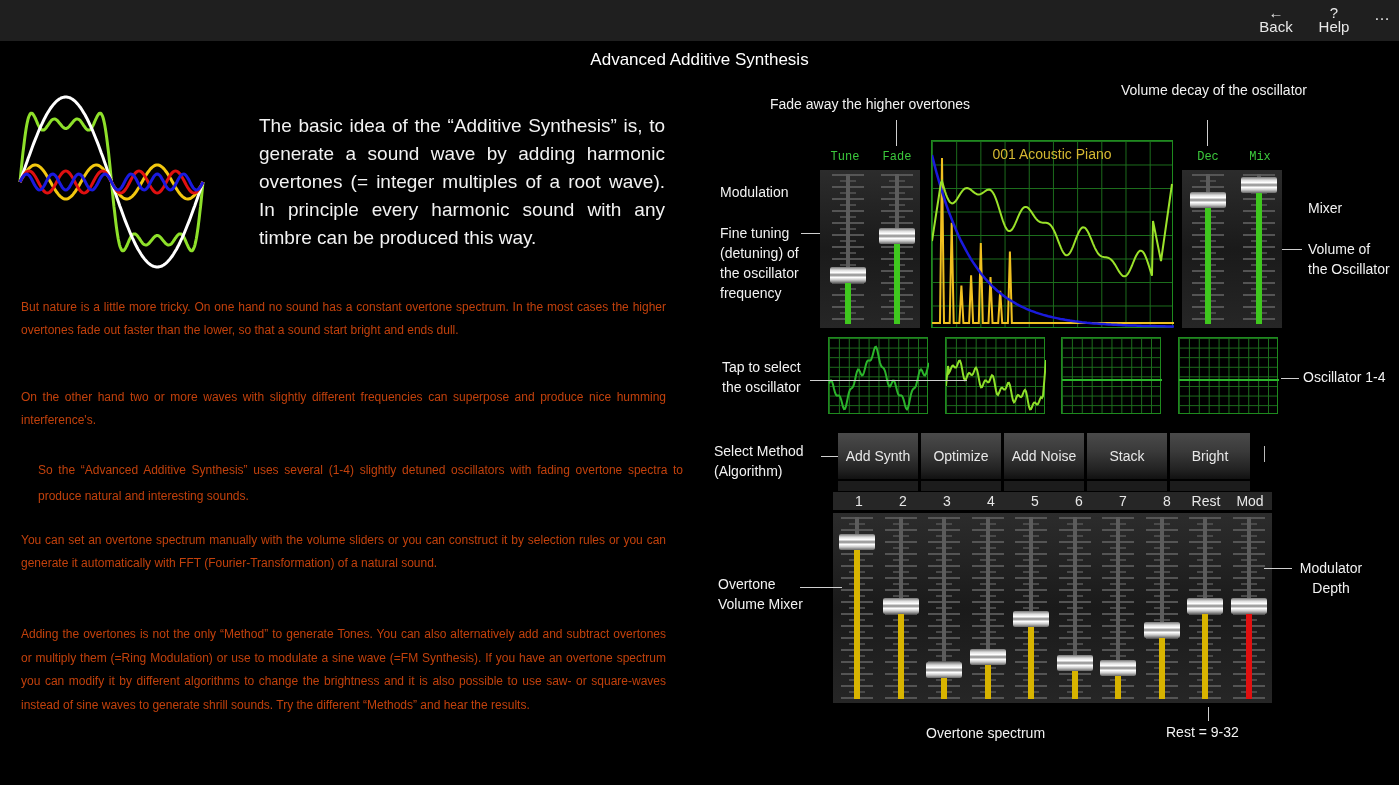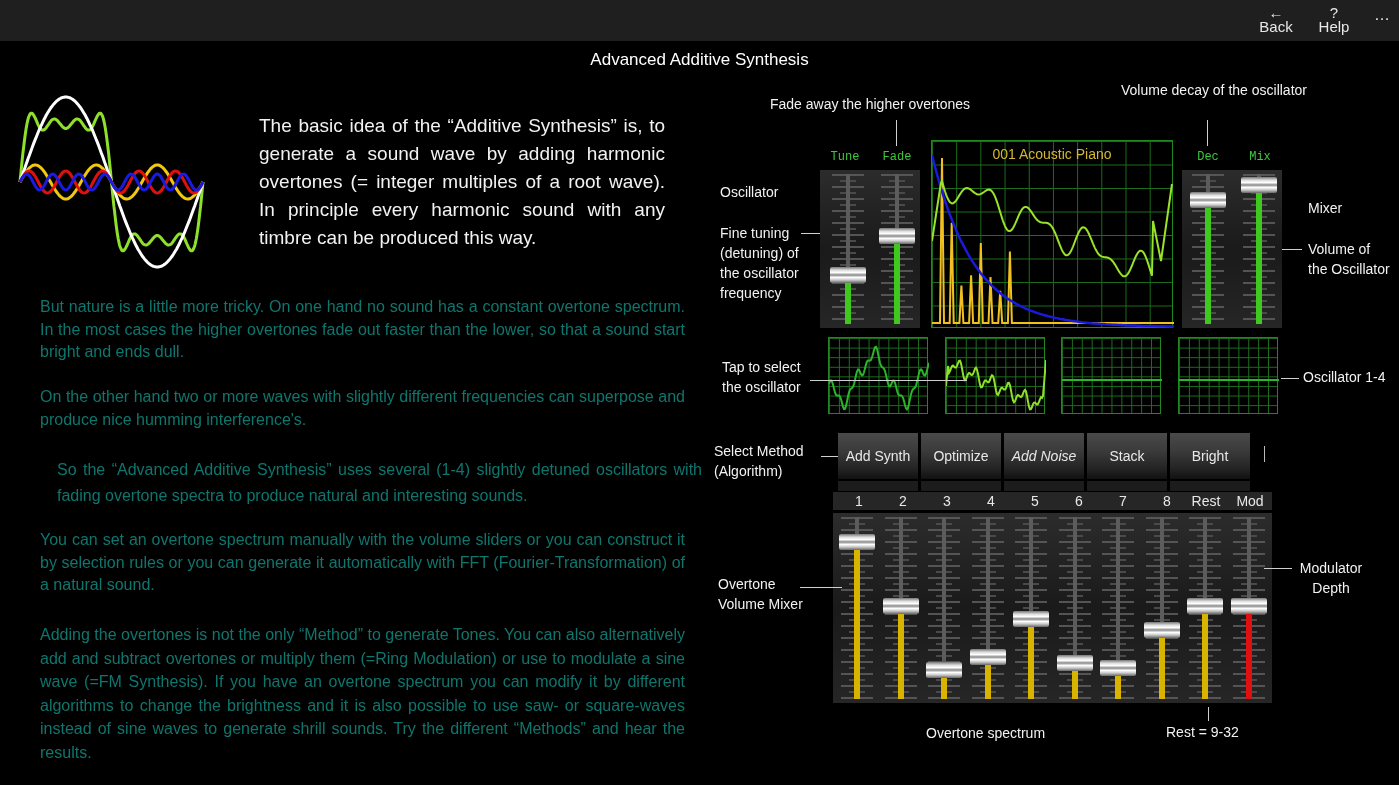--- a/index.html
+++ b/index.html
@@ -10,21 +10,21 @@
   .tb-btn { position: absolute; top: 4px; width: 50px; height: 34px; text-align: center; cursor: pointer; }
   .tb-btn .ic { display: block; font-size: 15px; line-height: 18px; color: #e8e8e8; }
   .tb-btn .lb { display: block; font-size: 15px; line-height: 10px; color: #e8e8e8; }
   .tb-more { position: absolute; top: 6px; right: 8px; font-size: 16px; letter-spacing: 1px; color: #e8e8e8; cursor: pointer; }
 
   .page-title { position: absolute; left: 0; width: 1399px; top: 50px; text-align: center; font-size: 17px; color: #fff; }
 
   .wave-img { position: absolute; left: 16px; top: 90px; width: 192px; height: 180px; }
 
   .intro { position: absolute; left: 259px; top: 112px; width: 406px; font-size: 19px; line-height: 28px; text-align: justify; color: #f2f2f2; }
-  .para { position: absolute; left: 40px; width: 645px; font-size: 16px; line-height: 22.5px; text-align: justify; color: #0f766e; }
+  .para { position: absolute; left: 21px; width: 645px; font-size: 12px; line-height: 22.5px; text-align: justify; color: #c2410c; }
 
   .label { position: absolute; font-size: 14px; line-height: 20px; color: #f2f2f2; white-space: nowrap; }
   .line-h { position: absolute; height: 1px; background: #cfcfcf; }
   .line-v { position: absolute; width: 1px; background: #cfcfcf; }
   .green-lbl { position: absolute; font-size: 12px; color: #3cc83c; text-align: center; width: 40px; font-family: Liberation Mono, monospace; }
 
   .fader-panel { position: absolute; background: linear-gradient(180deg, #2c2c2c, #1a1a1a 50%, #262626); }
   .fader { position: absolute; top: 0; bottom: 0; width: 40px; }
   .fader .ticks { position: absolute; left: 4px; right: 4px; top: 4px; bottom: 4px;
      background: repeating-linear-gradient(180deg, #5a5a5a 0 2px, transparent 2px 12px); opacity: .9; }
@@ -84,21 +84,21 @@
 <div class="label" style="left:770px;top:94px;">Fade away the higher overtones</div>
 <div class="line-v" style="left:896px;top:120px;height:26px;"></div>
 <div class="label" style="left:1121px;top:80px;">Volume decay of the oscillator</div>
 <div class="line-v" style="left:1207px;top:120px;height:26px;"></div>
 
 <div class="green-lbl" style="left:825px;top:150px;">Tune</div>
 <div class="green-lbl" style="left:877px;top:150px;">Fade</div>
 <div class="green-lbl" style="left:1188px;top:150px;">Dec</div>
 <div class="green-lbl" style="left:1240px;top:150px;">Mix</div>
 
-<div class="label" style="left:720px;top:182px;">Oscillator</div>
+<div class="label" style="left:720px;top:182px;">Modulation</div>
 <div style="position:absolute;left:720px;top:223px;">
   <div class="label" style="position:relative;">Fine tuning</div>
   <div class="label" style="position:relative;">(detuning) of</div>
   <div class="label" style="position:relative;">the oscillator</div>
   <div class="label" style="position:relative;">frequency</div>
 </div>
 <div class="line-h" style="left:801px;top:233px;width:32px;"></div>
 
 <div class="label" style="left:1308px;top:198px;">Mixer</div>
 <div style="position:absolute;left:1308px;top:239px;">
@@ -180,21 +180,21 @@
 <div class="label" style="left:1303px;top:367px;">Oscillator 1-4</div>
 
 <div style="position:absolute;left:714px;top:441px;">
   <div class="label" style="position:relative;">Select Method</div>
   <div class="label" style="position:relative;">(Algorithm)</div>
 </div>
 <div class="line-h" style="left:821px;top:456px;width:24px;"></div>
 
 <div class="method-btn" style="left:838px;">Add Synth</div>
 <div class="method-btn" style="left:921px;">Optimize</div>
-<div class="method-btn" style="left:1004px;font-style:italic;">Add Noise</div>
+<div class="method-btn" style="left:1004px;">Add Noise</div>
 <div class="method-btn" style="left:1087px;">Stack</div>
 <div class="method-btn" style="left:1170px;">Bright</div>
 <div class="method-btn-base" style="left:838px;"></div>
 <div class="method-btn-base" style="left:921px;"></div>
 <div class="method-btn-base" style="left:1004px;"></div>
 <div class="method-btn-base" style="left:1087px;"></div>
 <div class="method-btn-base" style="left:1170px;"></div>
 <div class="line-v" style="left:1264px;top:446px;height:16px;background:#bbb;"></div>
 
 <div class="num-bar">

